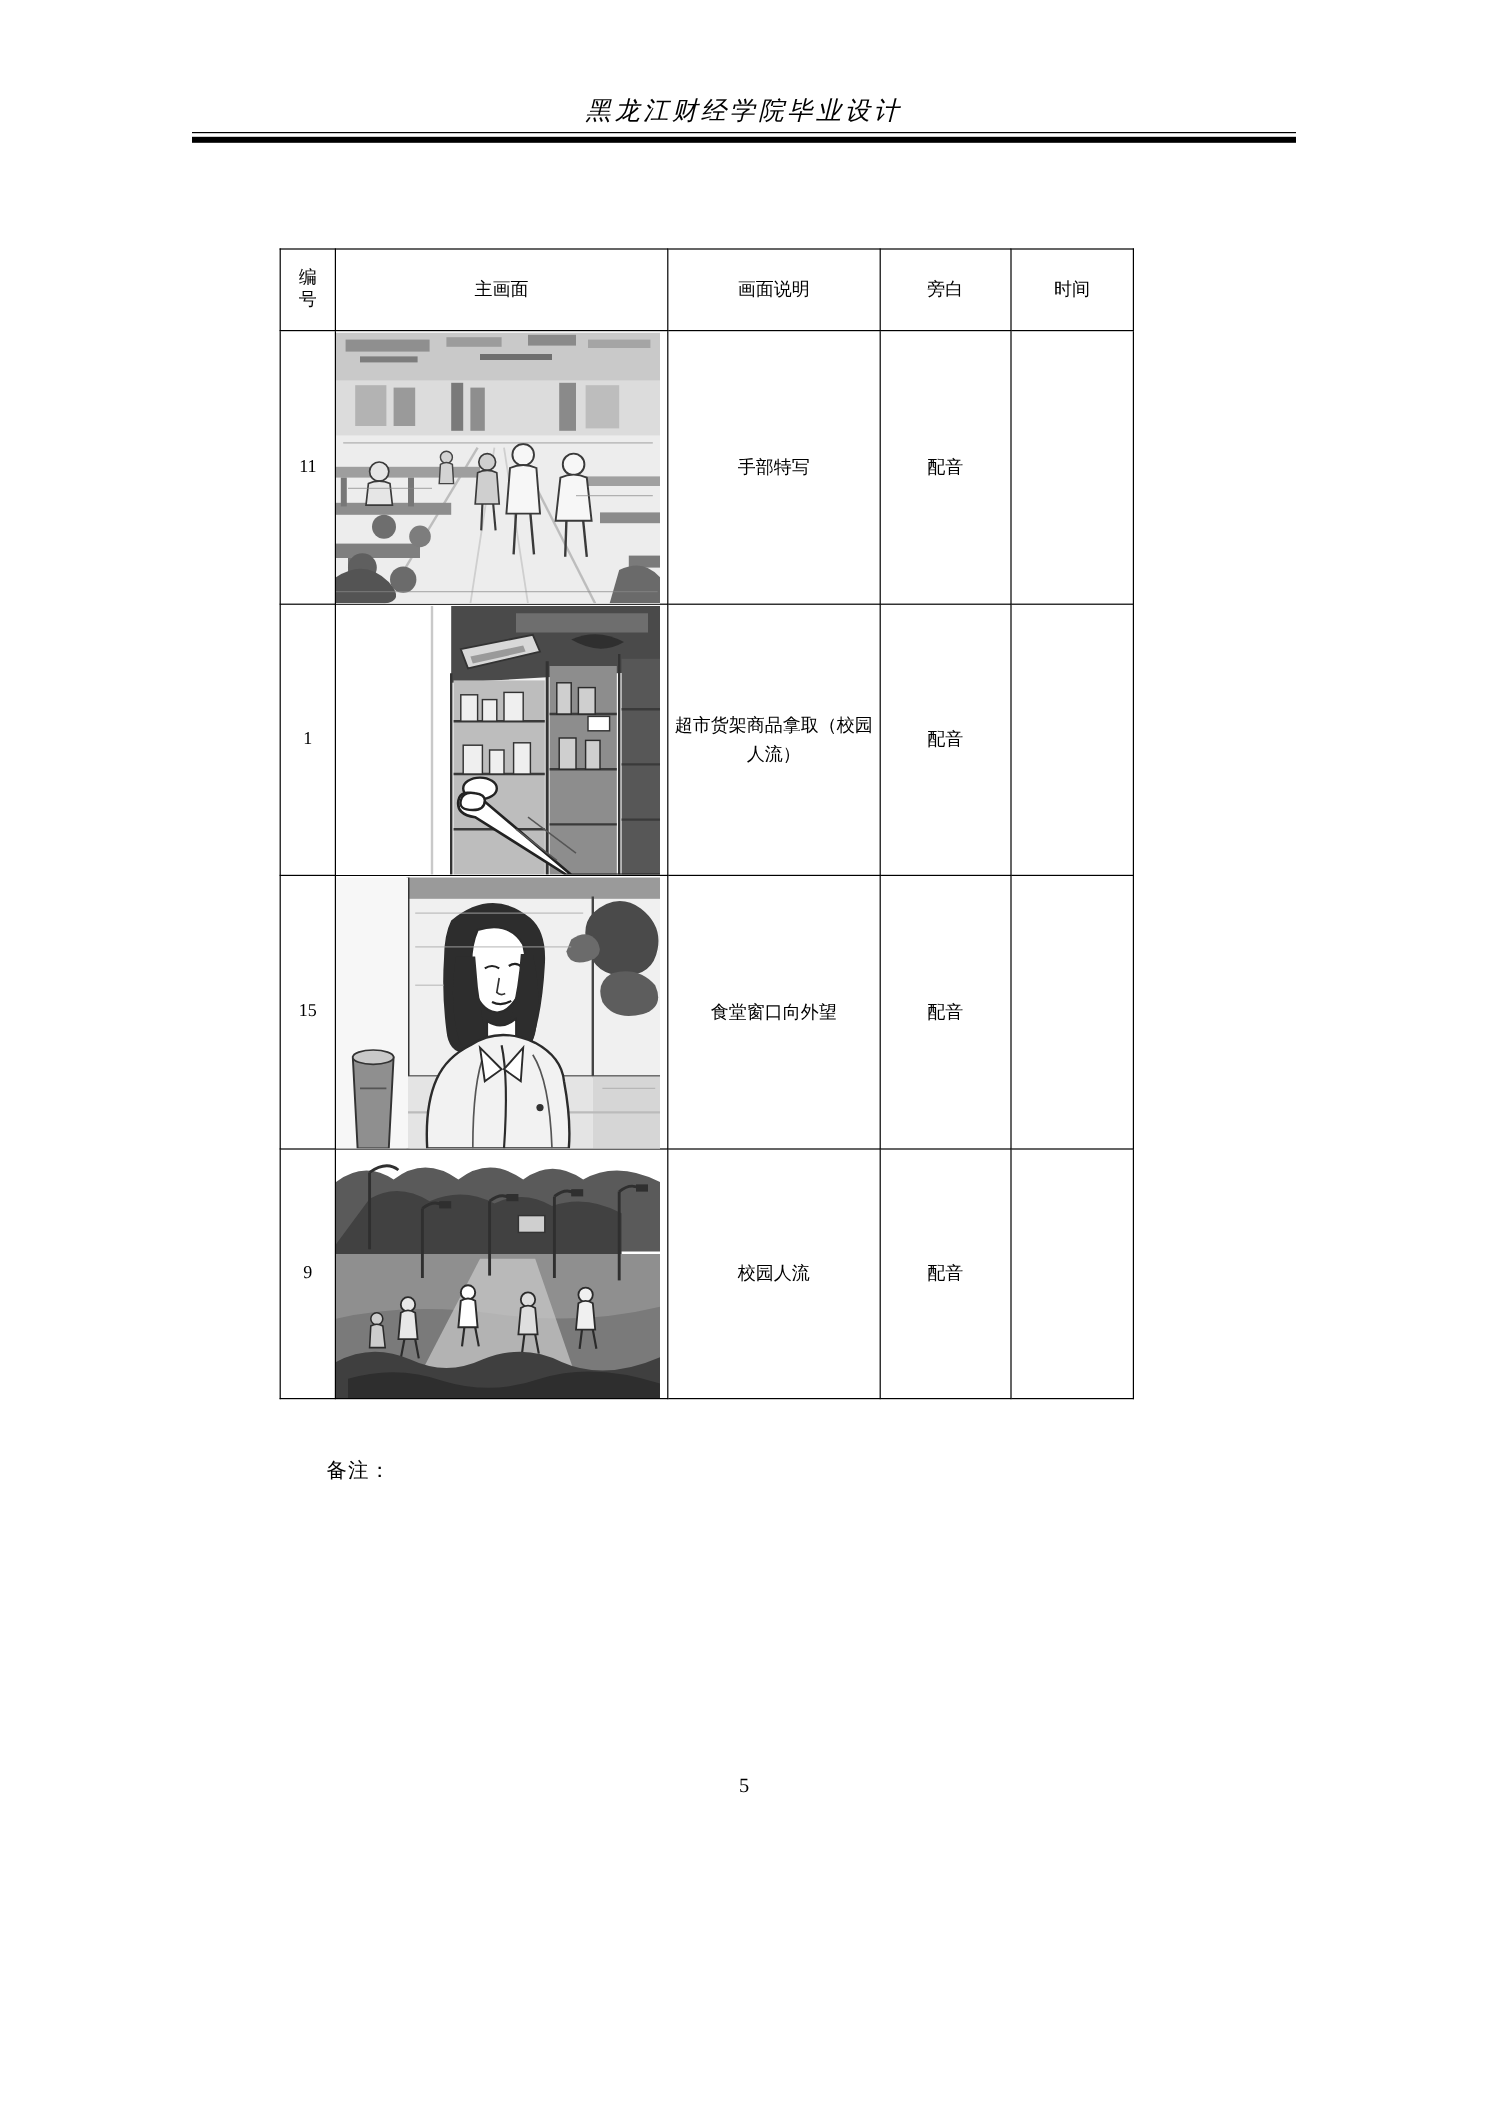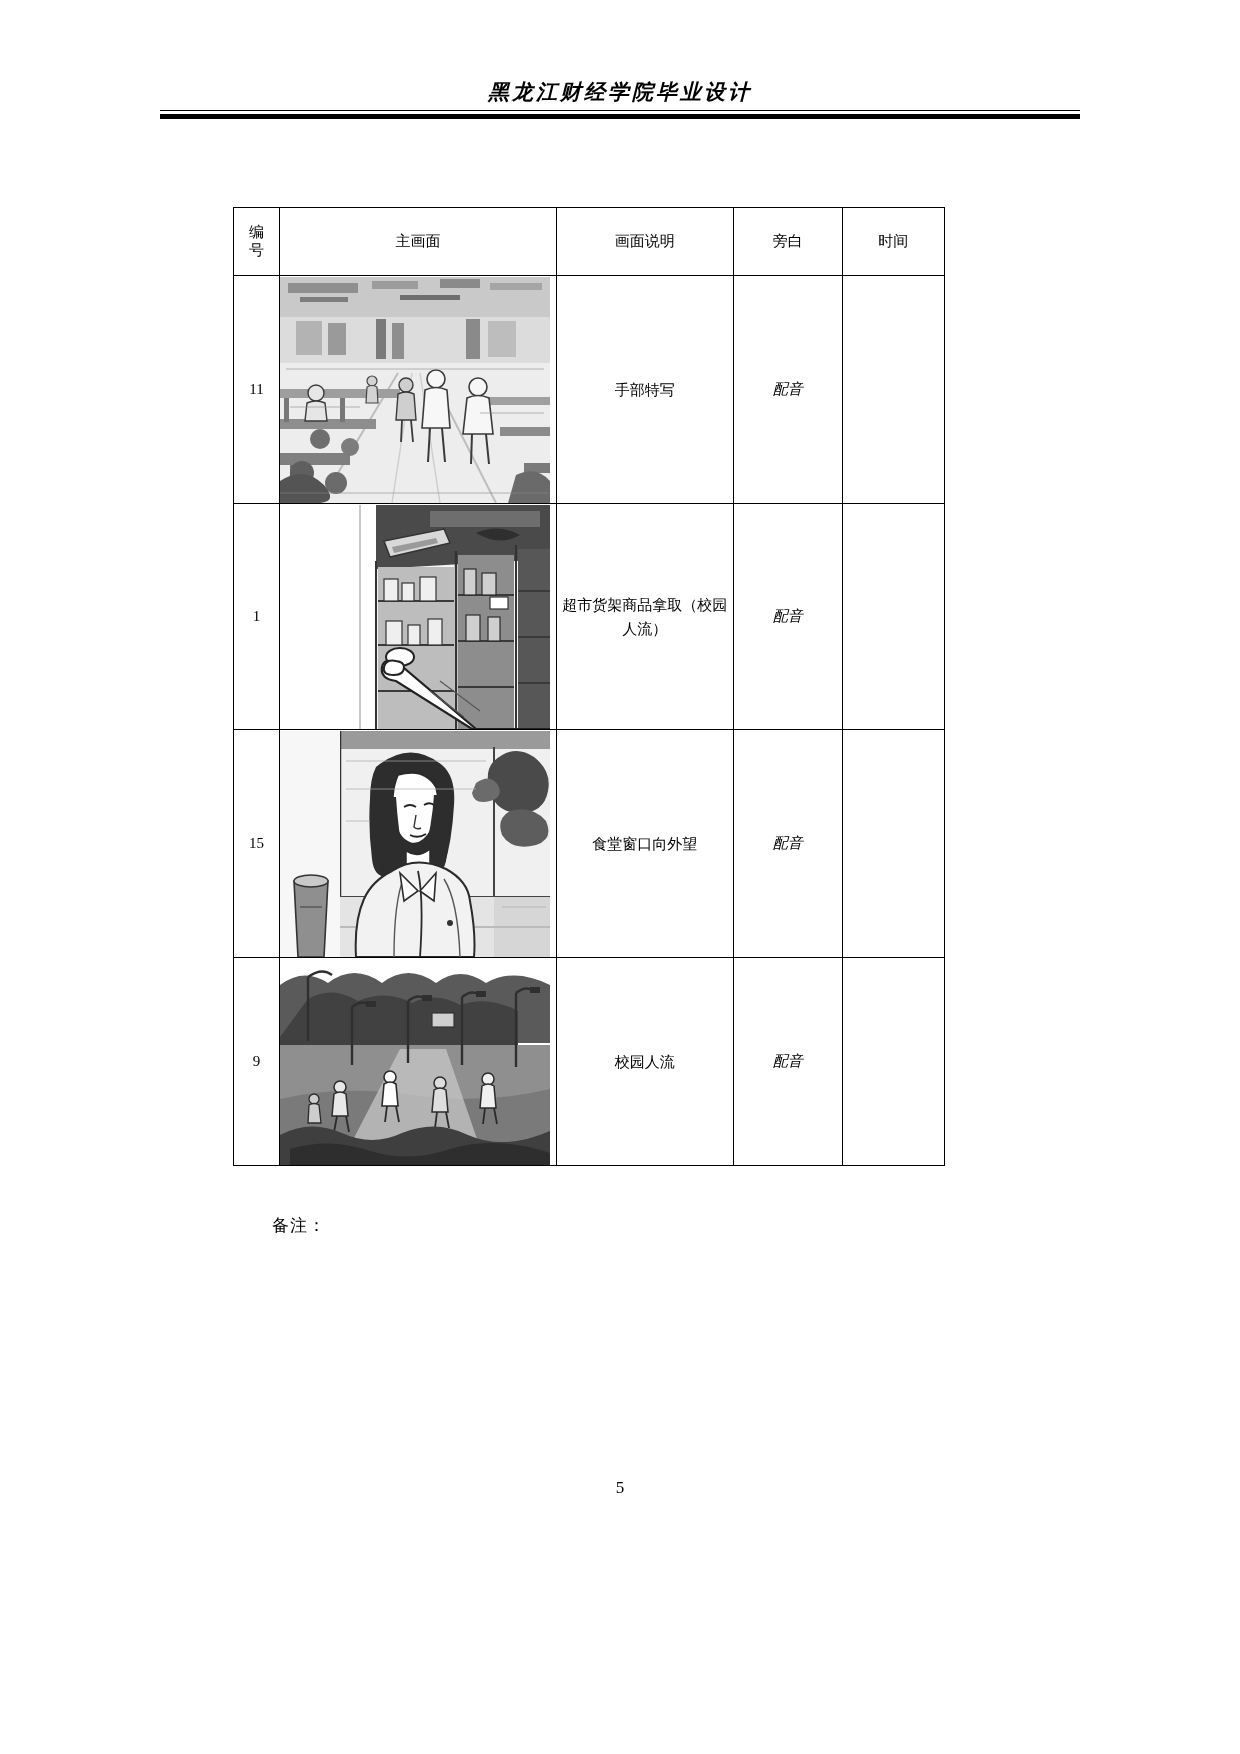--- a/index.html
+++ b/index.html
@@ -19,21 +19,21 @@
   
   .page-header {
     position: absolute;
     top: 78px;
     left: 160px;
     width: 920px;
     text-align: center;
   }
   .header-title {
     font-family: "Liberation Serif", "DejaVu Serif", serif;
-    font-weight: bold;
+    font-weight: normal;
     font-size: 21px;
     letter-spacing: 3px;
     color: #000;
     font-style: italic;
   }
   .header-rule-thin {
     position: absolute;
     top: 110px;
     left: 160px;
     width: 920px;
@@ -86,21 +86,21 @@
   .row-no {
     font-size: 17px;
     text-align: left;
     padding-left: 6px;
   }
   .cell-desc {
     font-size: 18px;
     line-height: 1.6;
     padding: 0 14px;
   }
-  .cell-voice { font-size: 18px; font-style: italic; }
+  .cell-voice { font-size: 18px; }
   .cell-pic { padding: 0; height: 100%; }
 
   .pic-box {
     width: 270px;
     height: 100%;
     display: block;
     position: relative;
     overflow: hidden;
     background: #fff;
   }

